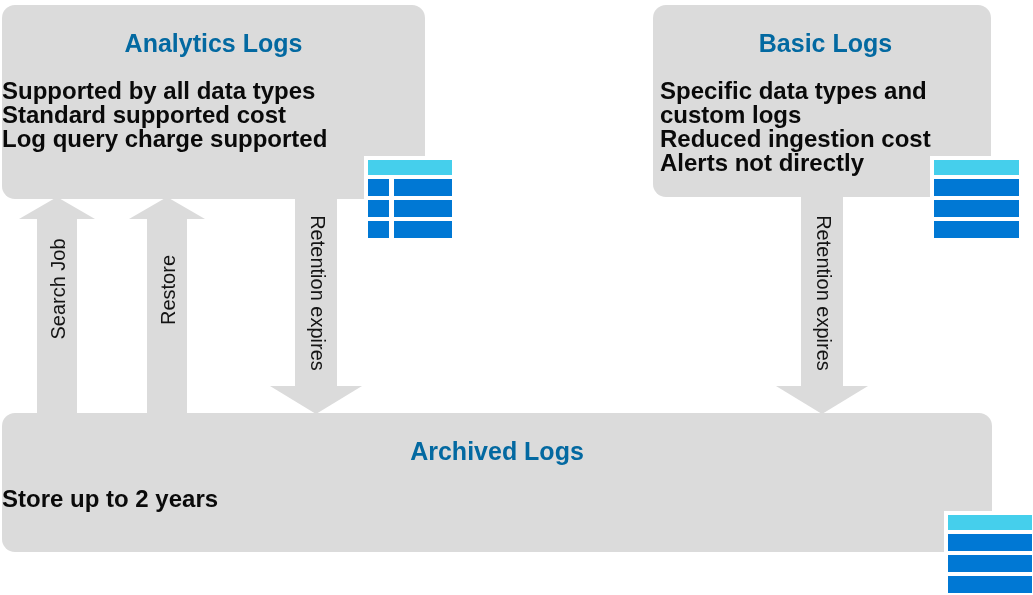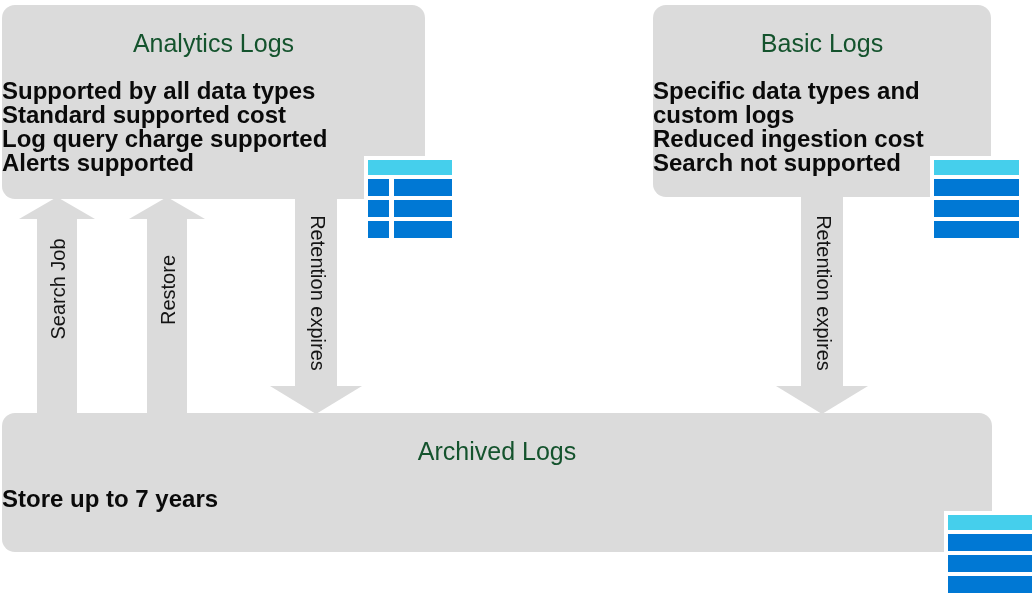--- a/index.html
+++ b/index.html
@@ -15,23 +15,23 @@
   }
   .node {
     position: absolute;
     background: #dbdbdb;
     border-radius: 13px;
   }
   .node-title {
     margin-top: 21px;
     text-align: center;
     font-size: 25px;
-    font-weight: 400;
+    font-weight: 700;
     line-height: 34px;
-    color: #14532d;
+    color: #0369a1;
   }
   .node-body {
     margin-top: 19px;
     text-align: left;
     font-size: 24px;
     line-height: 24px;
     color: #0a0a0a;
     font-weight: bold;
   }
   .arrow-svg { position: absolute; display: block; }
@@ -62,30 +62,29 @@
 <body>
 
 <div id="stage">
 
   <div class="node" style="left:2px; top:5px; width:423px; height:194px;">
     <div class="node-title">Analytics Logs</div>
     <div class="node-body">
       <div>Supported by all data types</div>
       <div>Standard supported cost</div>
       <div>Log query charge supported</div>
-      <div>Alerts supported</div>
     </div>
   </div>
 
-  <div class="node" style="left:653px; top:5px; width:338px; height:192px;">
+  <div class="node" style="left:653px; top:5px; width:338px; height:192px;padding-left:7px;">
     <div class="node-title">Basic Logs</div>
     <div class="node-body">
       <div>Specific data types and custom logs</div>
       <div>Reduced ingestion cost</div>
-      <div>Search not supported</div>
+      <div>Alerts not directly</div>
     </div>
   </div>
 
   <svg class="arrow-svg" style="left:19px; top:197px;" width="76" height="217">
     <polygon class="arrow-fill" points="38,0 76,22 58,22 58,217 18,217 18,22 0,22"></polygon>
   </svg>
   <div class="arrow-label rot-ccw" style="left:58px; top:289px;">Search Job</div>
 
   <svg class="arrow-svg" style="left:129px; top:197px;" width="76" height="217">
     <polygon class="arrow-fill" points="38,0 76,22 58,22 58,217 18,217 18,22 0,22"></polygon>
@@ -98,21 +97,21 @@
   <div class="arrow-label rot-cw" style="left:317px; top:293px;">Retention expires</div>
 
   <svg class="arrow-svg" style="left:776px; top:197px;" width="92" height="217">
     <polygon class="arrow-fill" points="25,0 67,0 67,189 92,189 46,217 0,189 25,189"></polygon>
   </svg>
   <div class="arrow-label rot-cw" style="left:823px; top:293px;">Retention expires</div>
 
   <div class="node" style="left:2px; top:413px; width:990px; height:139px;">
     <div class="node-title">Archived Logs</div>
     <div class="node-body">
-      <div>Store up to 7 years</div>
+      <div>Store up to 2 years</div>
     </div>
   </div>
 
   <div class="icon" style="left:364px; top:156px; width:92px;">
     <div class="hdr"></div>
     <div class="row">
         <div class="c1"></div>
         <div class="c2"></div>
       </div>
     <div class="row">

